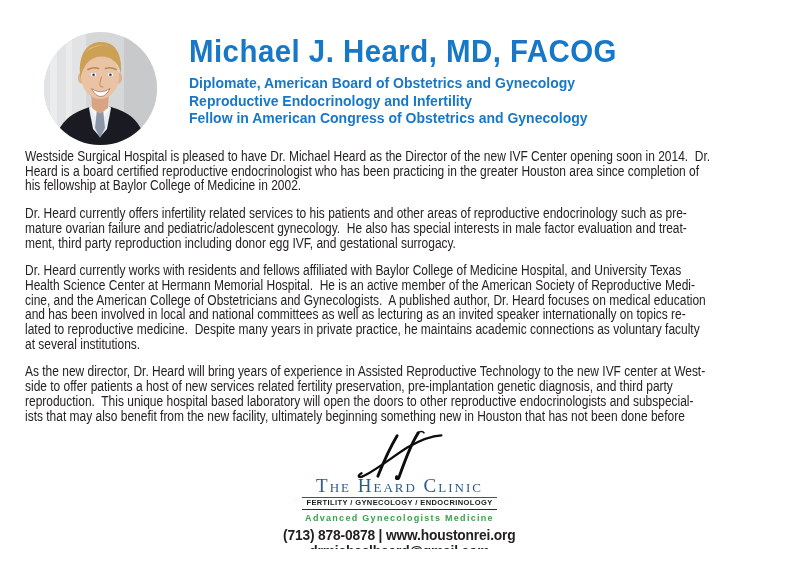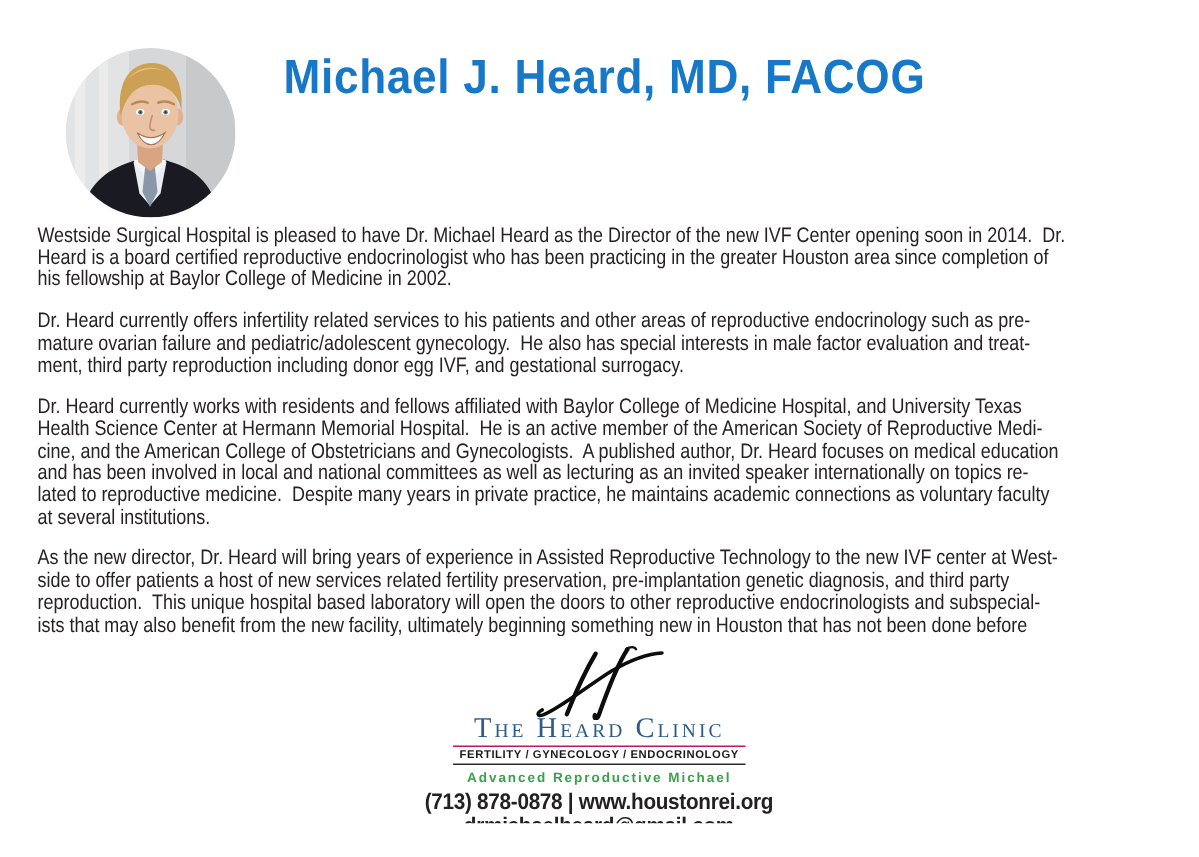--- a/index.html
+++ b/index.html
@@ -155,20 +155,25 @@
       <circle cx="66.4" cy="42.8" r="0.7" fill="#1d2b36"></circle>
 
       <path d="M57.5 45 q -2 6.5 -1.5 8.5 q 1 1.8 3 1.3" stroke="#c59176" stroke-width="1.1" fill="none" stroke-linecap="round"></path>
 
       <path d="M47.5 56.5 q 9 6.5 18.5 0 q -4 8 -9.2 8 q -5.3 0 -9.3 -8 Z" fill="#ffffff" stroke="#a9735a" stroke-width="0.8"></path>
     </svg>
   </div>
 
   <div class="header-text">
     <div class="doc-title">Michael J. Heard, MD, FACOG</div>
+    <div class="credentials">
+      <div>Diplomate, American Board of Obstetrics and Gynecology</div>
+      <div>Reproductive Endocrinology and Infertility</div>
+      <div>Fellow in American Congress of Obstetrics and Gynecology</div>
+    </div>
   </div>
 
   <div class="body-text">
     <p>Westside Surgical Hospital is pleased to have Dr. Michael Heard as the Director of the new IVF Center opening soon in 2014.  Dr.
 Heard is a board certified reproductive endocrinologist who has been practicing in the greater Houston area since completion of
 his fellowship at Baylor College of Medicine in 2002.</p>
     <p>Dr. Heard currently offers infertility related services to his patients and other areas of reproductive endocrinology such as pre-
 mature ovarian failure and pediatric/adolescent gynecology.  He also has special interests in male factor evaluation and treat-
 ment, third party reproduction including donor egg IVF, and gestational surrogacy.</p>
     <p>Dr. Heard currently works with residents and fellows affiliated with Baylor College of Medicine Hospital, and University Texas
@@ -185,20 +190,20 @@
 
   <div class="footer">
     <svg class="script-h" viewBox="0 0 96 52">
       <path d="M45 6 C39 16 31 33 25 48" stroke="#0d0d0d" stroke-width="3" fill="none" stroke-linecap="round"></path>
       <path d="M66 3 C69 1 72 1 73 3" stroke="#0d0d0d" stroke-width="1.6" fill="none" stroke-linecap="round"></path>
       <path d="M67 3 C61 12 53 32 47 49 C46 51.5 43.5 51.5 44.5 48.5" stroke="#0d0d0d" stroke-width="3" fill="none" stroke-linecap="round"></path>
       <path d="M8 45 C4 47 4 50 8.5 48.5 C20 44 40 28 56 18 C68 11 80 6 91 5.5" stroke="#0d0d0d" stroke-width="2.4" fill="none" stroke-linecap="round"></path>
     </svg>
     <div class="clinic-name">The Heard Clinic</div>
     <div class="divisions">FERTILITY / GYNECOLOGY / ENDOCRINOLOGY</div>
-    <div class="tagline">Advanced Reproductive Michael</div>
+    <div class="tagline">Advanced Gynecologists Medicine</div>
     <div class="contact">
       <div><span>(713) 878-0878</span> <span>|</span> <span>www.houstonrei.org</span></div>
       <div>drmichaelheard@gmail.com</div>
     </div>
   </div>
 
 </div>
 
 </body></html>

